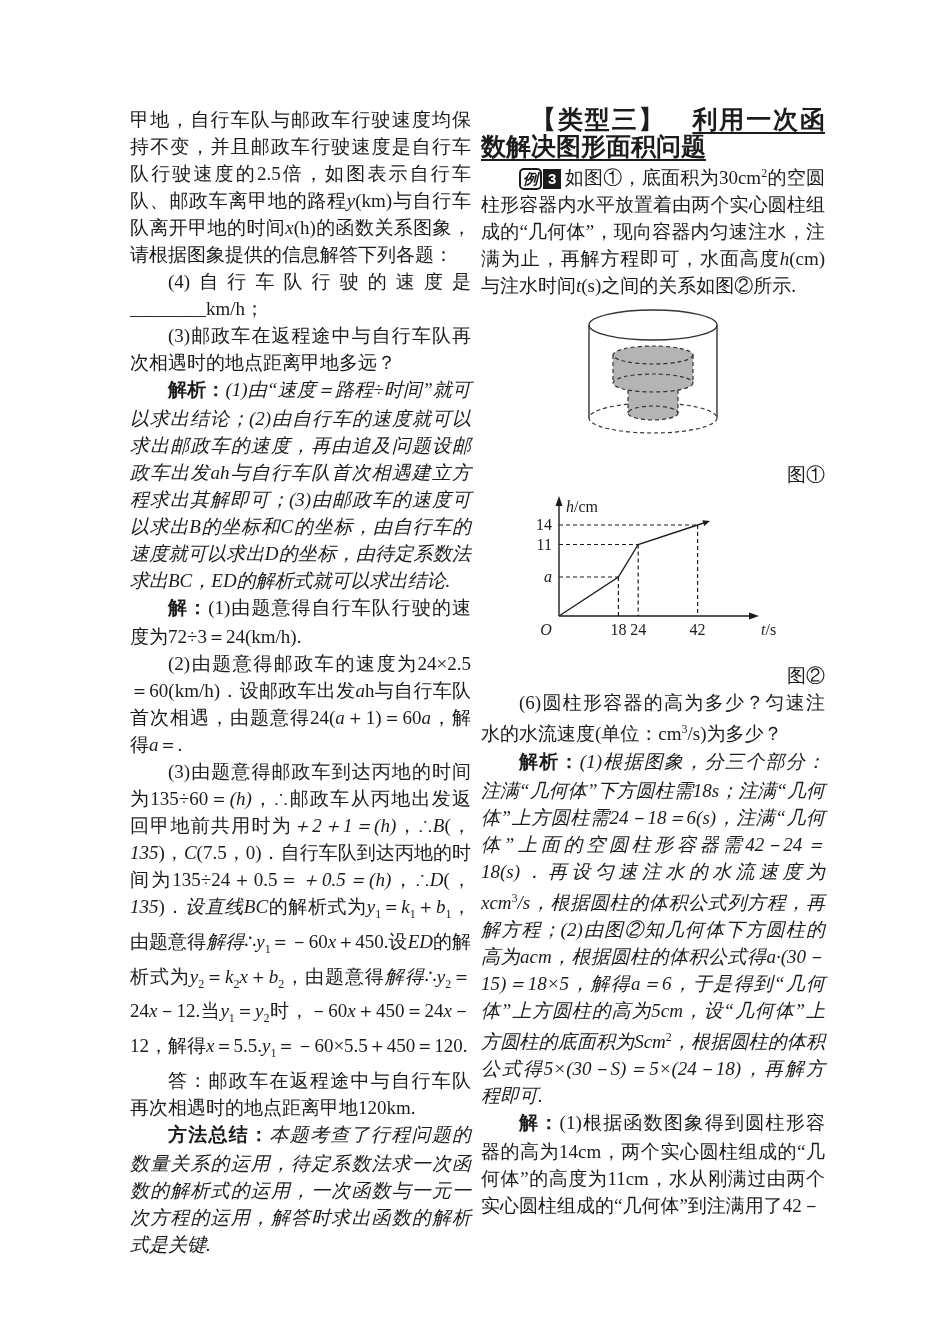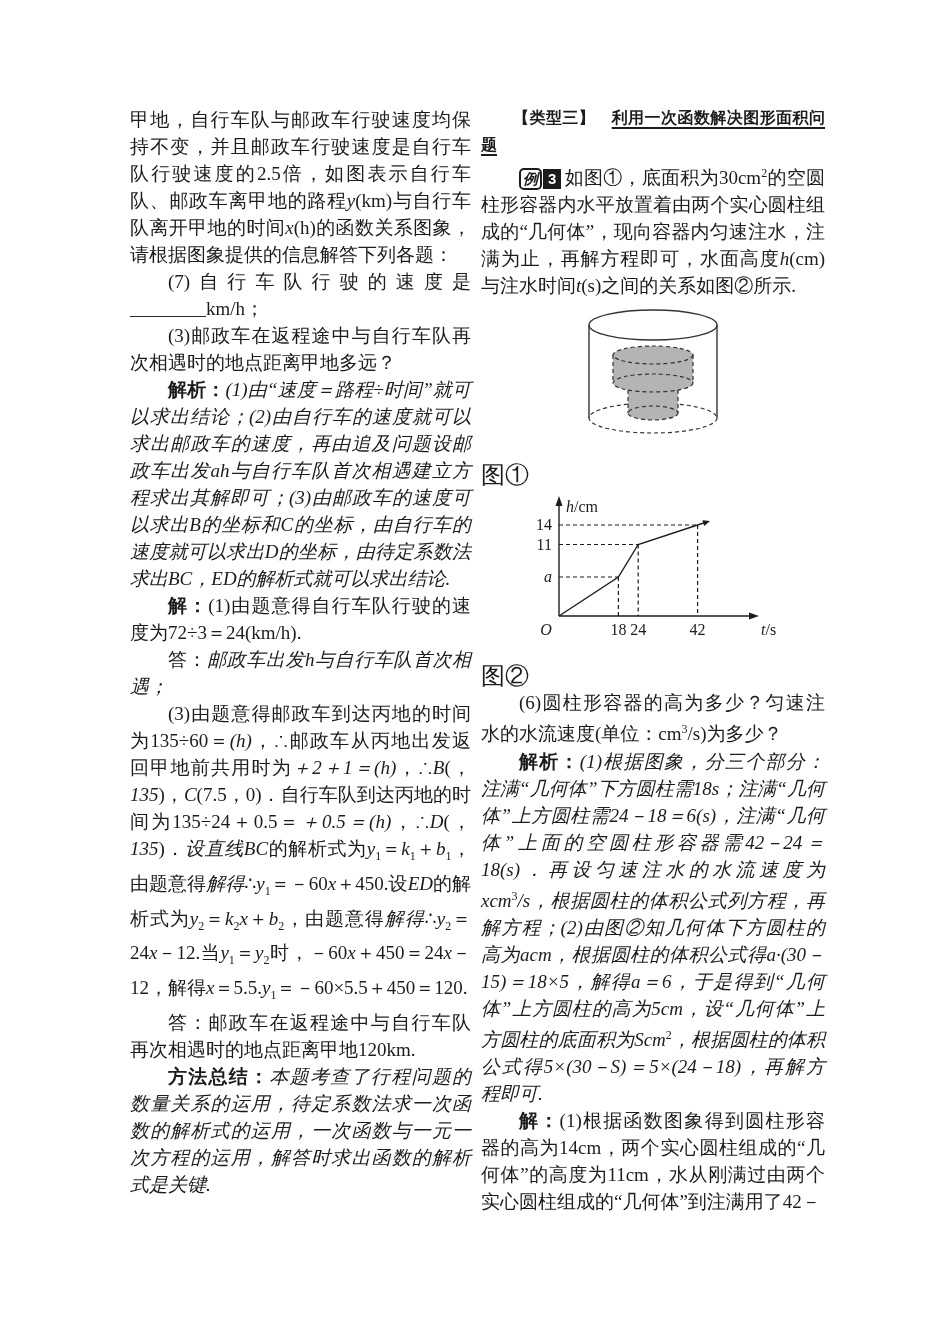--- a/index.html
+++ b/index.html
@@ -3,55 +3,55 @@
 <meta charset="utf-8">
 <style>
   html,body{margin:0;padding:0}
   body{width:950px;height:1344px;background:#ffffff;position:relative;overflow:hidden;
        font-family:"Liberation Serif","DejaVu Serif",serif;color:#1c1c1c;}
   .col{position:absolute;top:106px;font-size:19px;line-height:27px;text-align:justify}
   #col-left{left:130px;width:341px}
   #col-right{left:481px;width:344px}
   p{margin:0;padding:0}
   .ind{text-indent:2em}
-  .head{font-family:Liberation Mono, monospace;font-weight:bold;font-size:16px}
+  .head{font-family:Liberation Sans, sans-serif;font-weight:bold;font-size:25px}
   .hb{font-weight:bold}
   .hbu{font-weight:bold;text-decoration:underline;text-underline-offset:4px;text-decoration-thickness:1.5px}
-  .lbl{font-style:normal;font-weight:bold;font-family:Liberation Serif, serif}
+  .lbl{font-style:normal;font-weight:bold;font-family:Liberation Mono, monospace}
   .ans{font-style:normal}
   .i{font-style:italic}
   .kai{font-style:italic}
   .sup{font-size:12px;vertical-align:super;font-style:normal}
   .sub{font-size:12px;vertical-align:sub}
   .bk{font-family:"Liberation Sans",sans-serif;font-weight:bold;font-style:italic;font-size:15px;line-height:18px;
       border:2px solid #1c1c1c;border-radius:5px;padding:0 2px;display:inline-block;text-indent:0}
   .bn{font-family:"Liberation Sans",sans-serif;font-weight:bold;font-size:15px;line-height:20px;background:#1c1c1c;
       color:#fff;padding:0 5px;display:inline-block;text-indent:0;margin:0 3px 0 1px}
   .fig{text-align:center;margin:4px 0 0}
-  .fig-cap{text-align:left;font-size:24px;line-height:26px;text-indent:0}
+  .fig-cap{text-align:right;font-size:19px;line-height:26px;text-indent:0}
   .ax,.curve{stroke:#1c1c1c;stroke-width:1.4;fill:none}
   .dash{stroke:#1c1c1c;stroke-width:1.2;fill:none;stroke-dasharray:4 3}
   .oc{fill:none;stroke:#333;stroke-width:1.4}
   .ocd{fill:none;stroke:#333;stroke-width:1.2;stroke-dasharray:4 3}
   .gf{fill:#b4b4b4;stroke:none}
   .gfd{fill:#b4b4b4;stroke:#333;stroke-width:1.2;stroke-dasharray:4 3}
   .gd{stroke:#333;stroke-width:1.2;stroke-dasharray:4 3;fill:none}
   .glab{font-family:"Liberation Serif",serif;font-size:16px;fill:#1c1c1c}
   .git{font-style:italic}
 </style>
 </head>
 <body>
 
 <div class="col" id="col-left">
     <p><span>甲地，自行车队与邮政车行驶速度均保持不变，并且邮政车行驶速度是自行车队行驶速度的2.5倍，如图表示自行车队、邮政车离甲地的路程</span><span class="i">y</span><span>(km)与自行车队离开甲地的时间</span><span class="i">x</span><span>(h)的函数关系图象，请根据图象提供的信息解答下列各题：</span></p>
-    <p class="ind"><span>(7)自行车队行驶的速度是________km/h；</span></p>
+    <p class="ind"><span>(4)自行车队行驶的速度是________km/h；</span></p>
     <p class="ind"><span>(3)邮政车在返程途中与自行车队再次相遇时的地点距离甲地多远？</span></p>
     <p class="ind kai"><span class="lbl">解析：</span><span>(1)由“速度＝路程÷时间”就可以求出结论；(2)由自行车的速度就可以求出邮政车的速度，再由追及问题设邮政车出发</span><span class="i">a</span><span>h与自行车队首次相遇建立方程求出其解即可；(3)由邮政车的速度可以求出</span><span class="i">B</span><span>的坐标和</span><span class="i">C</span><span>的坐标，由自行车的速度就可以求出</span><span class="i">D</span><span>的坐标，由待定系数法求出</span><span class="i">BC</span><span>，</span><span class="i">ED</span><span>的解析式就可以求出结论.</span></p>
     <p class="ind"><span class="lbl">解：</span><span>(1)由题意得自行车队行驶的速度为72÷3＝24(km/h).</span></p>
-    <p class="ind kai"><span class="ans">答：</span><span>邮政车出发</span><span class="i">h</span><span>与自行车队首次相遇；</span></p>
+    <p class="ind"><span>(2)由题意得邮政车的速度为24×2.5＝60(km/h)．设邮政车出发</span><span class="i">a</span><span>h与自行车队首次相遇，由题意得24(</span><span class="i">a</span><span>＋1)＝60</span><span class="i">a</span><span>，解得</span><span class="i">a</span><span>＝.</span></p>
     <p class="ind"><span>(3)由题意得邮政车到达丙地的时间为135÷60＝</span><span class="i">(h)</span><span>，∴邮政车从丙地出发返回甲地前共用时为</span><span class="i">＋2＋1＝(h)</span><span>，∴</span><span class="i">B</span><span>(，</span><span class="i">135</span><span>)，</span><span class="i">C</span><span>(7.5，0)．自行车队到达丙地的时间为135÷24＋0.5＝</span><span class="i">＋0.5＝(h)</span><span>，∴</span><span class="i">D</span><span>(，</span><span class="i">135</span><span>)．</span><span class="i">设直线BC</span><span>的解析式为</span><span class="i">y</span><span class="sub">1</span><span>＝</span><span class="i">k</span><span class="sub">1</span><span>＋</span><span class="i">b</span><span class="sub">1</span><span>，由题意得</span><span class="i">解得</span><span>∴</span><span class="i">y</span><span class="sub">1</span><span>＝－60</span><span class="i">x</span><span>＋450.设</span><span class="i">ED</span><span>的解析式为</span><span class="i">y</span><span class="sub">2</span><span>＝</span><span class="i">k</span><span class="sub">2</span><span class="i">x</span><span>＋</span><span class="i">b</span><span class="sub">2</span><span>，由题意得</span><span class="i">解得</span><span>∴</span><span class="i">y</span><span class="sub">2</span><span>＝24</span><span class="i">x</span><span>－12.当</span><span class="i">y</span><span class="sub">1</span><span>＝</span><span class="i">y</span><span class="sub">2</span><span>时，－60</span><span class="i">x</span><span>＋450＝24</span><span class="i">x</span><span>－12，解得</span><span class="i">x</span><span>＝5.5.</span><span class="i">y</span><span class="sub">1</span><span>＝－60×5.5＋450＝120.</span></p>
     <p class="ind"><span class="ans">答：</span><span>邮政车在返程途中与自行车队再次相遇时的地点距离甲地120km.</span></p>
     <p class="ind kai"><span class="lbl">方法总结：</span><span>本题考查了行程问题的数量关系的运用，待定系数法求一次函数的解析式的运用，一次函数与一元一次方程的运用，解答时求出函数的解析式是关键.</span></p>
   </div>
 <div class="col" id="col-right">
     <p class="ind head"><span class="hb">【类型三】　</span><span class="hbu">利用一次函数解决图形面积问题</span></p>
     <p class="ind"><span class="bk">例</span><span class="bn">3</span><span>如图①，底面积为30cm</span><span class="sup">2</span><span>的空圆柱形容器内水平放置着由两个实心圆柱组成的“几何体”，现向容器内匀速注水，注满为止，再解方程即可，水面高度</span><span class="i">h</span><span>(cm)与注水时间</span><span class="i">t</span><span>(s)之间的关系如图②所示.</span></p>
     <div class="fig"><svg width="200" height="152" viewBox="0 0 200 152">
         <ellipse class="ocd" cx="100" cy="115" rx="64" ry="15"></ellipse>
         <rect class="gf" x="60" y="52" width="80" height="28"></rect>

